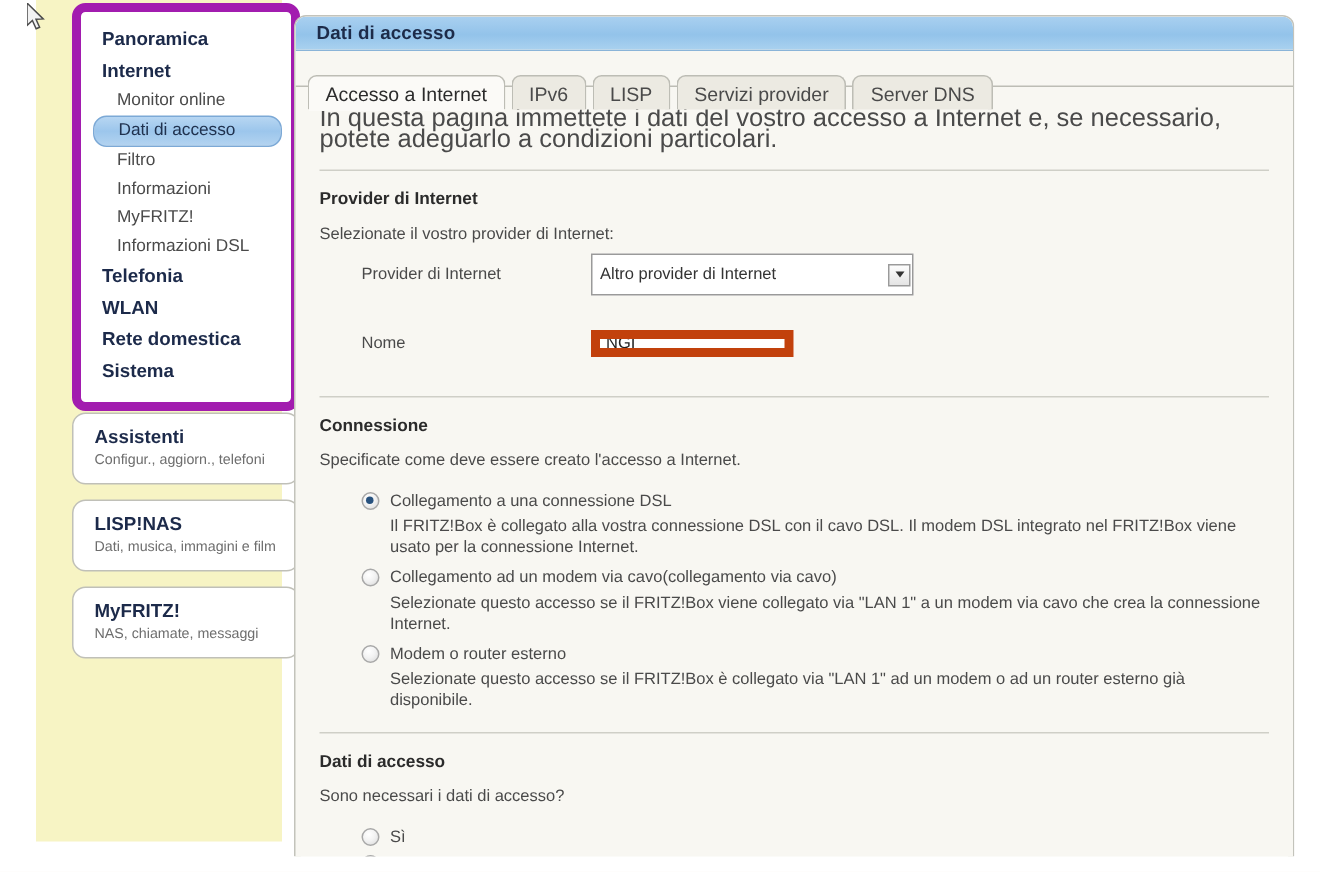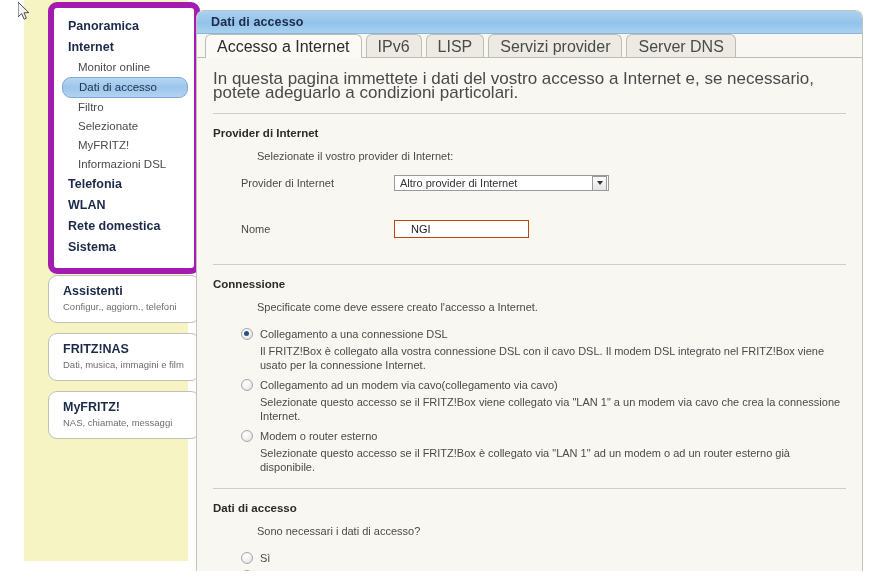--- a/index.html
+++ b/index.html
@@ -139,30 +139,31 @@
     height: 1px;
     background: #bdbdb5;
   }
   .tab {
     position: relative;
     display: inline-block;
     height: 23px;
     line-height: 23px;
     padding: 0 11px;
     margin-right: 4px;
-    font-size: 16px;
+    font-size: 13px;
     color: #4a4a4a;
     background: #eceae2;
     border: 1px solid #bdbdb5;
     border-bottom: none;
     border-radius: 6px 6px 0 0;
     box-sizing: border-box;
     vertical-align: bottom;
     cursor: pointer;
     z-index: 1;
+    margin-top: 16px;
   }
   .tab.active {
     background: #fbfaf7;
     color: #2b2b2b;
     font-weight: normal;
     z-index: 3;
   }
   .tab.active::after {
     content: "";
     position: absolute;
@@ -190,41 +191,40 @@
     font-weight: bold;
     font-size: 11.5px;
     color: #2b2b2b;
     padding: 13px 0 10px 0;
   }
   .sec-sub {
     font-size: 11px;
     color: #4a4a4a;
     padding-bottom: 9px;
     line-height: 14px;
-    margin-left: 44px;
   }
 
   
   .form-row {
     display: flex;
     align-items: center;
     height: 22px;
     margin: 0 0 4px 0;
   }
   .form-row .fr-label {
     width: 181px;
     padding-left: 28px;
     box-sizing: border-box;
     font-size: 11px;
     color: #4a4a4a;
   }
   .select-box {
     position: relative;
     width: 215px;
-    height: 16px;
+    height: 28px;
     background: #ffffff;
     border: 1px solid #9a9a9a;
     box-sizing: border-box;
     display: flex;
     align-items: center;
     cursor: pointer;
   }
   .select-box .sb-value {
     font-size: 11px;
     color: #333;
@@ -249,26 +249,26 @@
     display: block;
     width: 0; height: 0;
     border-left: 3.5px solid transparent;
     border-right: 3.5px solid transparent;
     border-top: 4px solid #333;
   }
   .text-input {
     width: 135px;
     height: 18px;
     background: #ffffff;
-    border: 1px solid #c2410c;
+    border: 6px solid #c2410c;
     box-sizing: border-box;
     font-family: "Liberation Sans", sans-serif;
     font-size: 11px;
     color: #222;
-    padding: 0 16px;
+    padding: 0 4px;
     outline: none;
   }
   .spacer-12 { height: 12px; }
   .spacer-20 { height: 20px; }
 
   
   .radio-row {
     display: flex;
     align-items: flex-start;
     padding: 4px 0 0 28px;
@@ -322,36 +322,36 @@
 <div id="page">
 
   <div id="left-col">
 
     <div id="nav-box">
       <div class="nav-top">Panoramica</div>
       <div class="nav-top">Internet</div>
       <div class="nav-sub">Monitor online</div>
       <div class="nav-sub selected">Dati di accesso</div>
       <div class="nav-sub">Filtro</div>
-      <div class="nav-sub">Selezionate</div>
+      <div class="nav-sub">Informazioni</div>
       <div class="nav-sub">MyFRITZ!</div>
       <div class="nav-sub">Informazioni DSL</div>
       <div class="nav-top">Telefonia</div>
       <div class="nav-top">WLAN</div>
       <div class="nav-top">Rete domestica</div>
       <div class="nav-top">Sistema</div>
     </div>
 
     <div class="side-card" id="card-assistenti">
       <div class="sc-title">Assistenti</div>
       <div class="sc-sub">Configur., aggiorn., telefoni</div>
     </div>
 
     <div class="side-card" id="card-fritznas">
-      <div class="sc-title">FRITZ!NAS</div>
+      <div class="sc-title">LISP!NAS</div>
       <div class="sc-sub">Dati, musica, immagini e film</div>
     </div>
 
     <div class="side-card" id="card-myfritz">
       <div class="sc-title">MyFRITZ!</div>
       <div class="sc-sub">NAS, chiamate, messaggi</div>
     </div>
   </div>
 
   <div id="main-panel">

